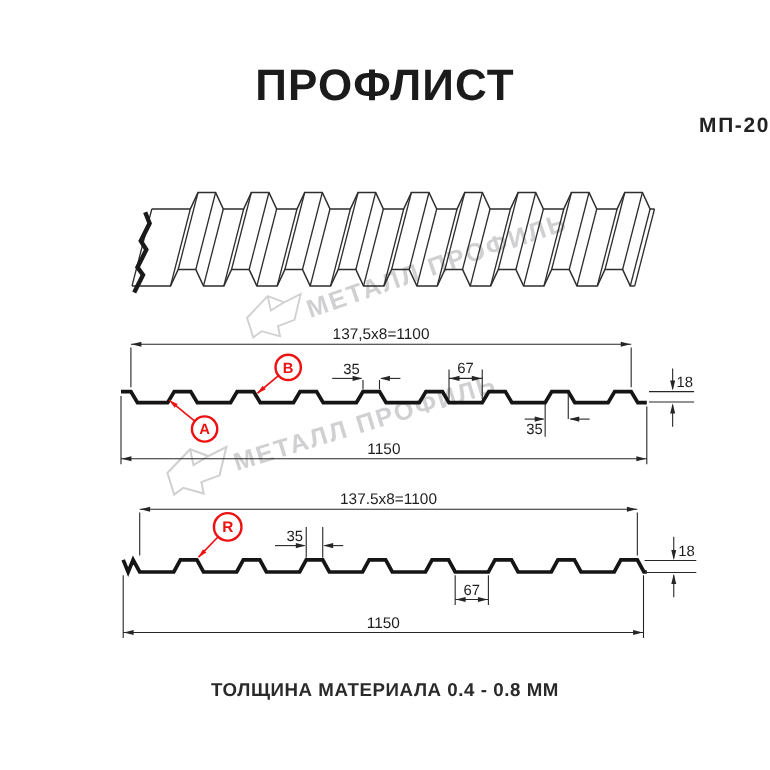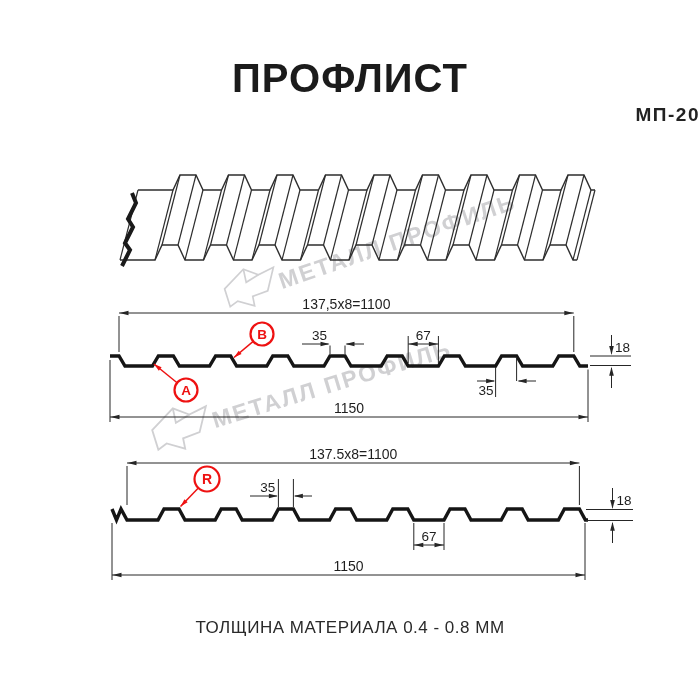--- a/index.html
+++ b/index.html
@@ -3,21 +3,21 @@
 <meta charset="utf-8">
 <style>
   html,body{margin:0;padding:0;background:#ffffff;}
   .canvas{position:relative;width:700px;height:700px;background:#ffffff;overflow:hidden;
           font-family:"Liberation Sans",sans-serif;padding-left:15px;}
   .page-title{position:absolute;top:56px;left:0;width:700px;text-align:center;
               font-size:40px;font-weight:700;letter-spacing:1px;color:#1b1b1b;z-index:3;}
   .page-subtitle{position:absolute;top:104px;left:0;width:700px;text-align:right;
               font-size:19px;font-weight:600;letter-spacing:1.5px;color:#222;z-index:3;}
   .footer-note{position:absolute;top:618px;left:0;width:700px;text-align:center;
-              font-size:17px;font-weight:400;letter-spacing:0.5px;color:#2a2a2a;z-index:3;}
+              font-size:17px;font-weight:700;letter-spacing:0.5px;color:#2a2a2a;z-index:3;}
   .wm-layer{position:absolute;inset:0;z-index:1;}
   .wm-text{position:absolute;color:#c8c8cb;font-weight:700;font-size:23px;letter-spacing:2px;
            white-space:nowrap;transform-origin:0 100%;opacity:.85;}
   .wm-text.one{left:283px;top:268px;height:24px;transform:rotate(-19deg);}
   .wm-text.two{left:216px;top:407px;height:24px;transform:rotate(-17deg);}
   .wm-logo{position:absolute;opacity:.85;}
   .wm-logo.one{left:219px;top:261px;}
   .wm-logo.two{left:146px;top:400px;}
   svg#draw{position:absolute;left:0;top:0;z-index:2;}
 </style>

